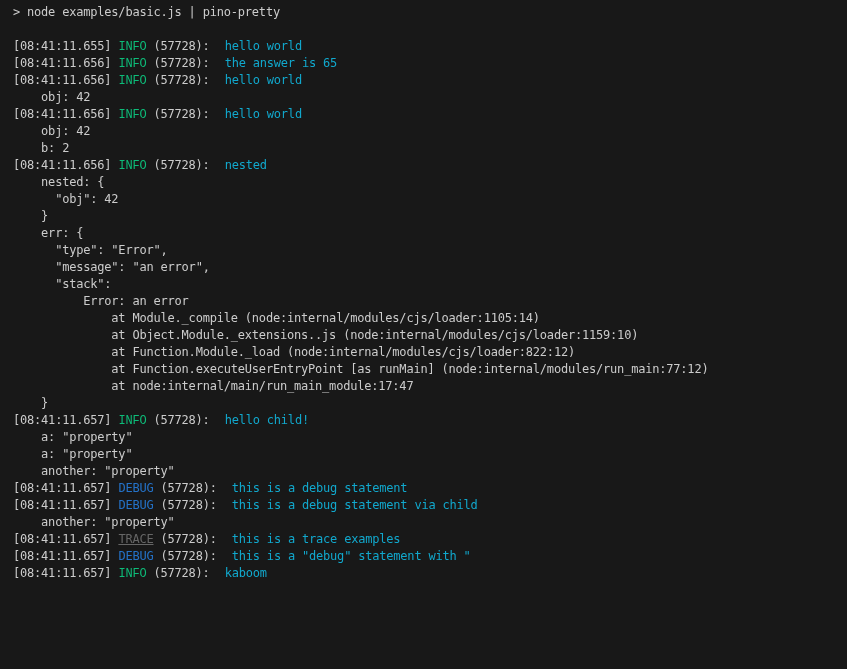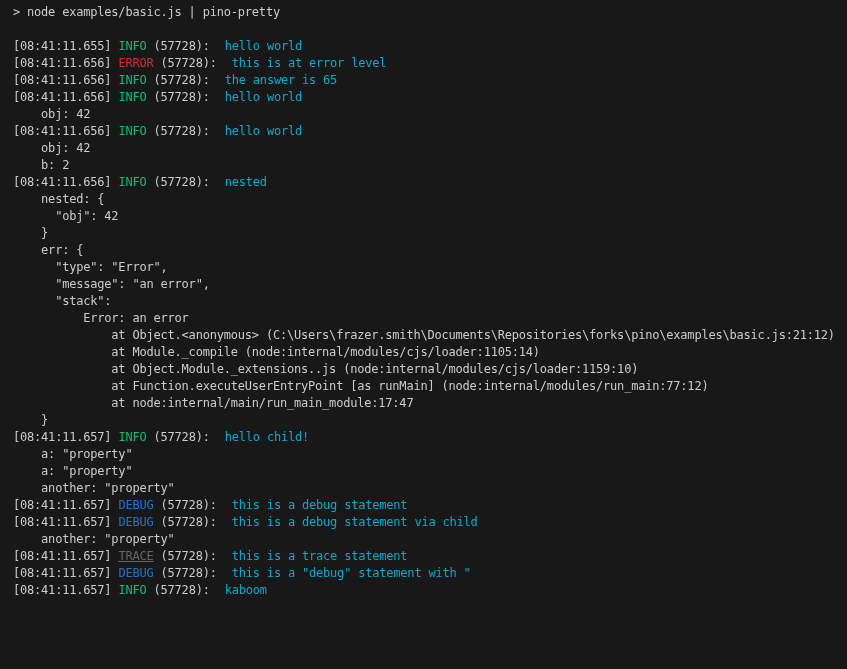--- a/index.html
+++ b/index.html
@@ -19,60 +19,59 @@
     letter-spacing: -0.2px;
     line-height: 17px;
     padding: 4px 0 0 13px;
     cursor: text;
   }
   .line {
     height: 17px;
     white-space: pre;
   }
   .s-default { color: var(--fg, #cccccc); }
-  .s-green   { color: var(--green, #0dbc79); }
+  .s-green   { color: var(--green, #0dbc79); font-family: Liberation Mono, monospace; }
   .s-red     { color: var(--red, #cd3131); }
   .s-blue    { color: var(--blue, #2472c8); }
   .s-cyan    { color: var(--cyan, #11a8cd); padding-left: 8px; }
   .s-grey    { color: var(--grey, #666666); text-decoration: underline; }
 </style>
 </head>
 <body>
 
 <div class="terminal">
   <div id="terminal-lines">
       <div class="line"><span class="s-default">&gt; node examples/basic.js | pino-pretty</span></div>
       <div class="line"></div>
       <div class="line"><span class="s-default">[08:41:11.655] </span><span class="s-green">INFO</span><span class="s-default"> (57728): </span><span class="s-cyan">hello world</span></div>
-      <div class="line"><span class="s-default">[08:41:11.656] </span><span class="s-red">ERROR</span><span class="s-default"> (57728): </span><span class="s-cyan">this is at error level</span></div>
       <div class="line"><span class="s-default">[08:41:11.656] </span><span class="s-green">INFO</span><span class="s-default"> (57728): </span><span class="s-cyan">the answer is 65</span></div>
       <div class="line"><span class="s-default">[08:41:11.656] </span><span class="s-green">INFO</span><span class="s-default"> (57728): </span><span class="s-cyan">hello world</span></div>
       <div class="line"><span class="s-default">    obj: 42</span></div>
       <div class="line"><span class="s-default">[08:41:11.656] </span><span class="s-green">INFO</span><span class="s-default"> (57728): </span><span class="s-cyan">hello world</span></div>
       <div class="line"><span class="s-default">    obj: 42</span></div>
       <div class="line"><span class="s-default">    b: 2</span></div>
       <div class="line"><span class="s-default">[08:41:11.656] </span><span class="s-green">INFO</span><span class="s-default"> (57728): </span><span class="s-cyan">nested</span></div>
       <div class="line"><span class="s-default">    nested: {</span></div>
       <div class="line"><span class="s-default">      "obj": 42</span></div>
       <div class="line"><span class="s-default">    }</span></div>
       <div class="line"><span class="s-default">    err: {</span></div>
       <div class="line"><span class="s-default">      "type": "Error",</span></div>
       <div class="line"><span class="s-default">      "message": "an error",</span></div>
       <div class="line"><span class="s-default">      "stack":</span></div>
       <div class="line"><span class="s-default">          Error: an error</span></div>
-      <div class="line"><span class="s-default">              at Object.&lt;anonymous&gt; (C:\Users\frazer.smith\Documents\Repositories\forks\pino\examples\basic.js:21:12)</span></div>
       <div class="line"><span class="s-default">              at Module._compile (node:internal/modules/cjs/loader:1105:14)</span></div>
       <div class="line"><span class="s-default">              at Object.Module._extensions..js (node:internal/modules/cjs/loader:1159:10)</span></div>
+      <div class="line"><span class="s-default">              at Function.Module._load (node:internal/modules/cjs/loader:822:12)</span></div>
       <div class="line"><span class="s-default">              at Function.executeUserEntryPoint [as runMain] (node:internal/modules/run_main:77:12)</span></div>
       <div class="line"><span class="s-default">              at node:internal/main/run_main_module:17:47</span></div>
       <div class="line"><span class="s-default">    }</span></div>
       <div class="line"><span class="s-default">[08:41:11.657] </span><span class="s-green">INFO</span><span class="s-default"> (57728): </span><span class="s-cyan">hello child!</span></div>
       <div class="line"><span class="s-default">    a: "property"</span></div>
       <div class="line"><span class="s-default">    a: "property"</span></div>
       <div class="line"><span class="s-default">    another: "property"</span></div>
       <div class="line"><span class="s-default">[08:41:11.657] </span><span class="s-blue">DEBUG</span><span class="s-default"> (57728): </span><span class="s-cyan">this is a debug statement</span></div>
       <div class="line"><span class="s-default">[08:41:11.657] </span><span class="s-blue">DEBUG</span><span class="s-default"> (57728): </span><span class="s-cyan">this is a debug statement via child</span></div>
       <div class="line"><span class="s-default">    another: "property"</span></div>
-      <div class="line"><span class="s-default">[08:41:11.657] </span><span class="s-grey">TRACE</span><span class="s-default"> (57728): </span><span class="s-cyan">this is a trace statement</span></div>
+      <div class="line"><span class="s-default">[08:41:11.657] </span><span class="s-grey">TRACE</span><span class="s-default"> (57728): </span><span class="s-cyan">this is a trace examples</span></div>
       <div class="line"><span class="s-default">[08:41:11.657] </span><span class="s-blue">DEBUG</span><span class="s-default"> (57728): </span><span class="s-cyan">this is a "debug" statement with "</span></div>
       <div class="line"><span class="s-default">[08:41:11.657] </span><span class="s-green">INFO</span><span class="s-default"> (57728): </span><span class="s-cyan">kaboom</span></div>
     </div>
 </div>
 
 </body></html>

